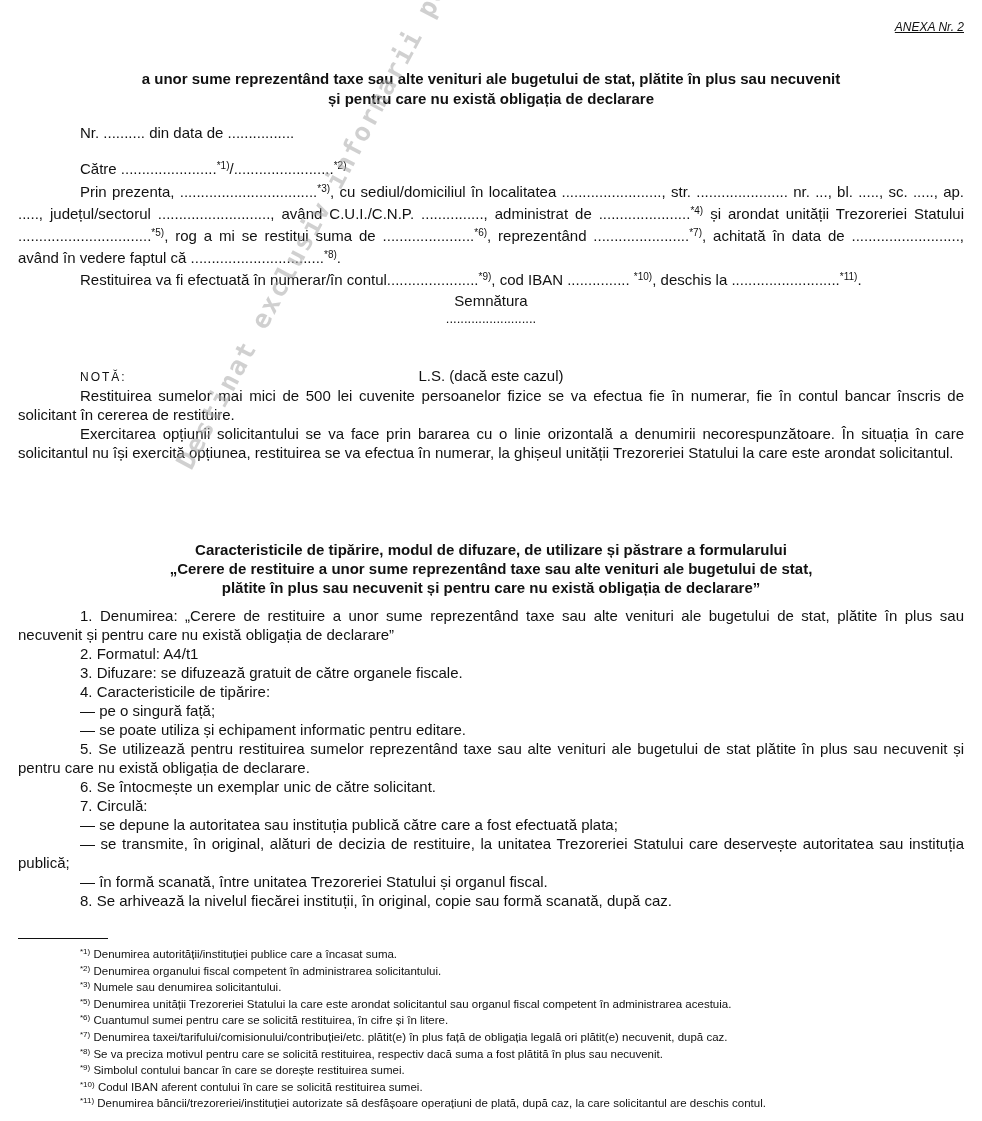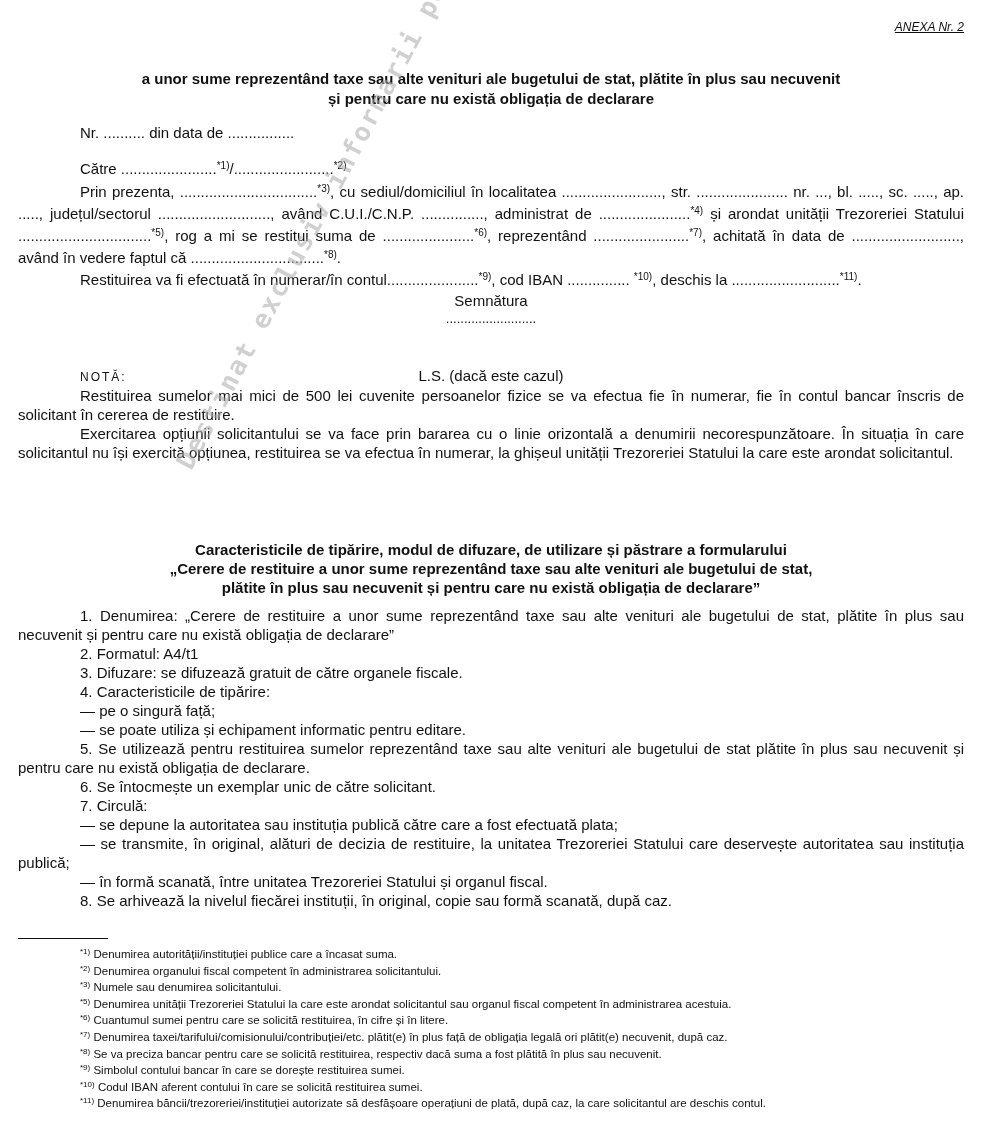--- a/index.html
+++ b/index.html
@@ -80,20 +80,20 @@
     </div>
 
   <div class="abs fn-rule"></div>
   <div class="abs fn" style="top:945px;" id="footnotes">
       <div><span class="sup">*1)</span><span> Denumirea autorității/instituției publice care a încasat suma.</span></div>
       <div><span class="sup">*2)</span><span> Denumirea organului fiscal competent în administrarea solicitantului.</span></div>
       <div><span class="sup">*3)</span><span> Numele sau denumirea solicitantului.</span></div>
       <div><span class="sup">*5)</span><span> Denumirea unității Trezoreriei Statului la care este arondat solicitantul sau organul fiscal competent în administrarea acestuia.</span></div>
       <div><span class="sup">*6)</span><span> Cuantumul sumei pentru care se solicită restituirea, în cifre și în litere.</span></div>
       <div><span class="sup">*7)</span><span> Denumirea taxei/tarifului/comisionului/contribuției/etc. plătit(e) în plus față de obligația legală ori plătit(e) necuvenit, după caz.</span></div>
-      <div><span class="sup">*8)</span><span> Se va preciza bancar pentru care se solicită restituirea, respectiv dacă suma a fost plătită în plus sau necuvenit.</span></div>
+      <div><span class="sup">*8)</span><span> Se va preciza motivul pentru care se solicită restituirea, respectiv dacă suma a fost plătită în plus sau necuvenit.</span></div>
       <div><span class="sup">*9)</span><span> Simbolul contului bancar în care se dorește restituirea sumei.</span></div>
       <div><span class="sup">*10)</span><span> Codul IBAN aferent contului în care se solicită restituirea sumei.</span></div>
       <div><span class="sup">*11)</span><span> Denumirea băncii/trezoreriei/instituției autorizate să desfășoare operațiuni de plată, după caz, la care solicitantul are deschis contul.</span></div>
     </div>
 
   <div class="watermark">Destinat exclusiv informarii persoanelor fizice</div>
 </div>
 
 </body></html>

